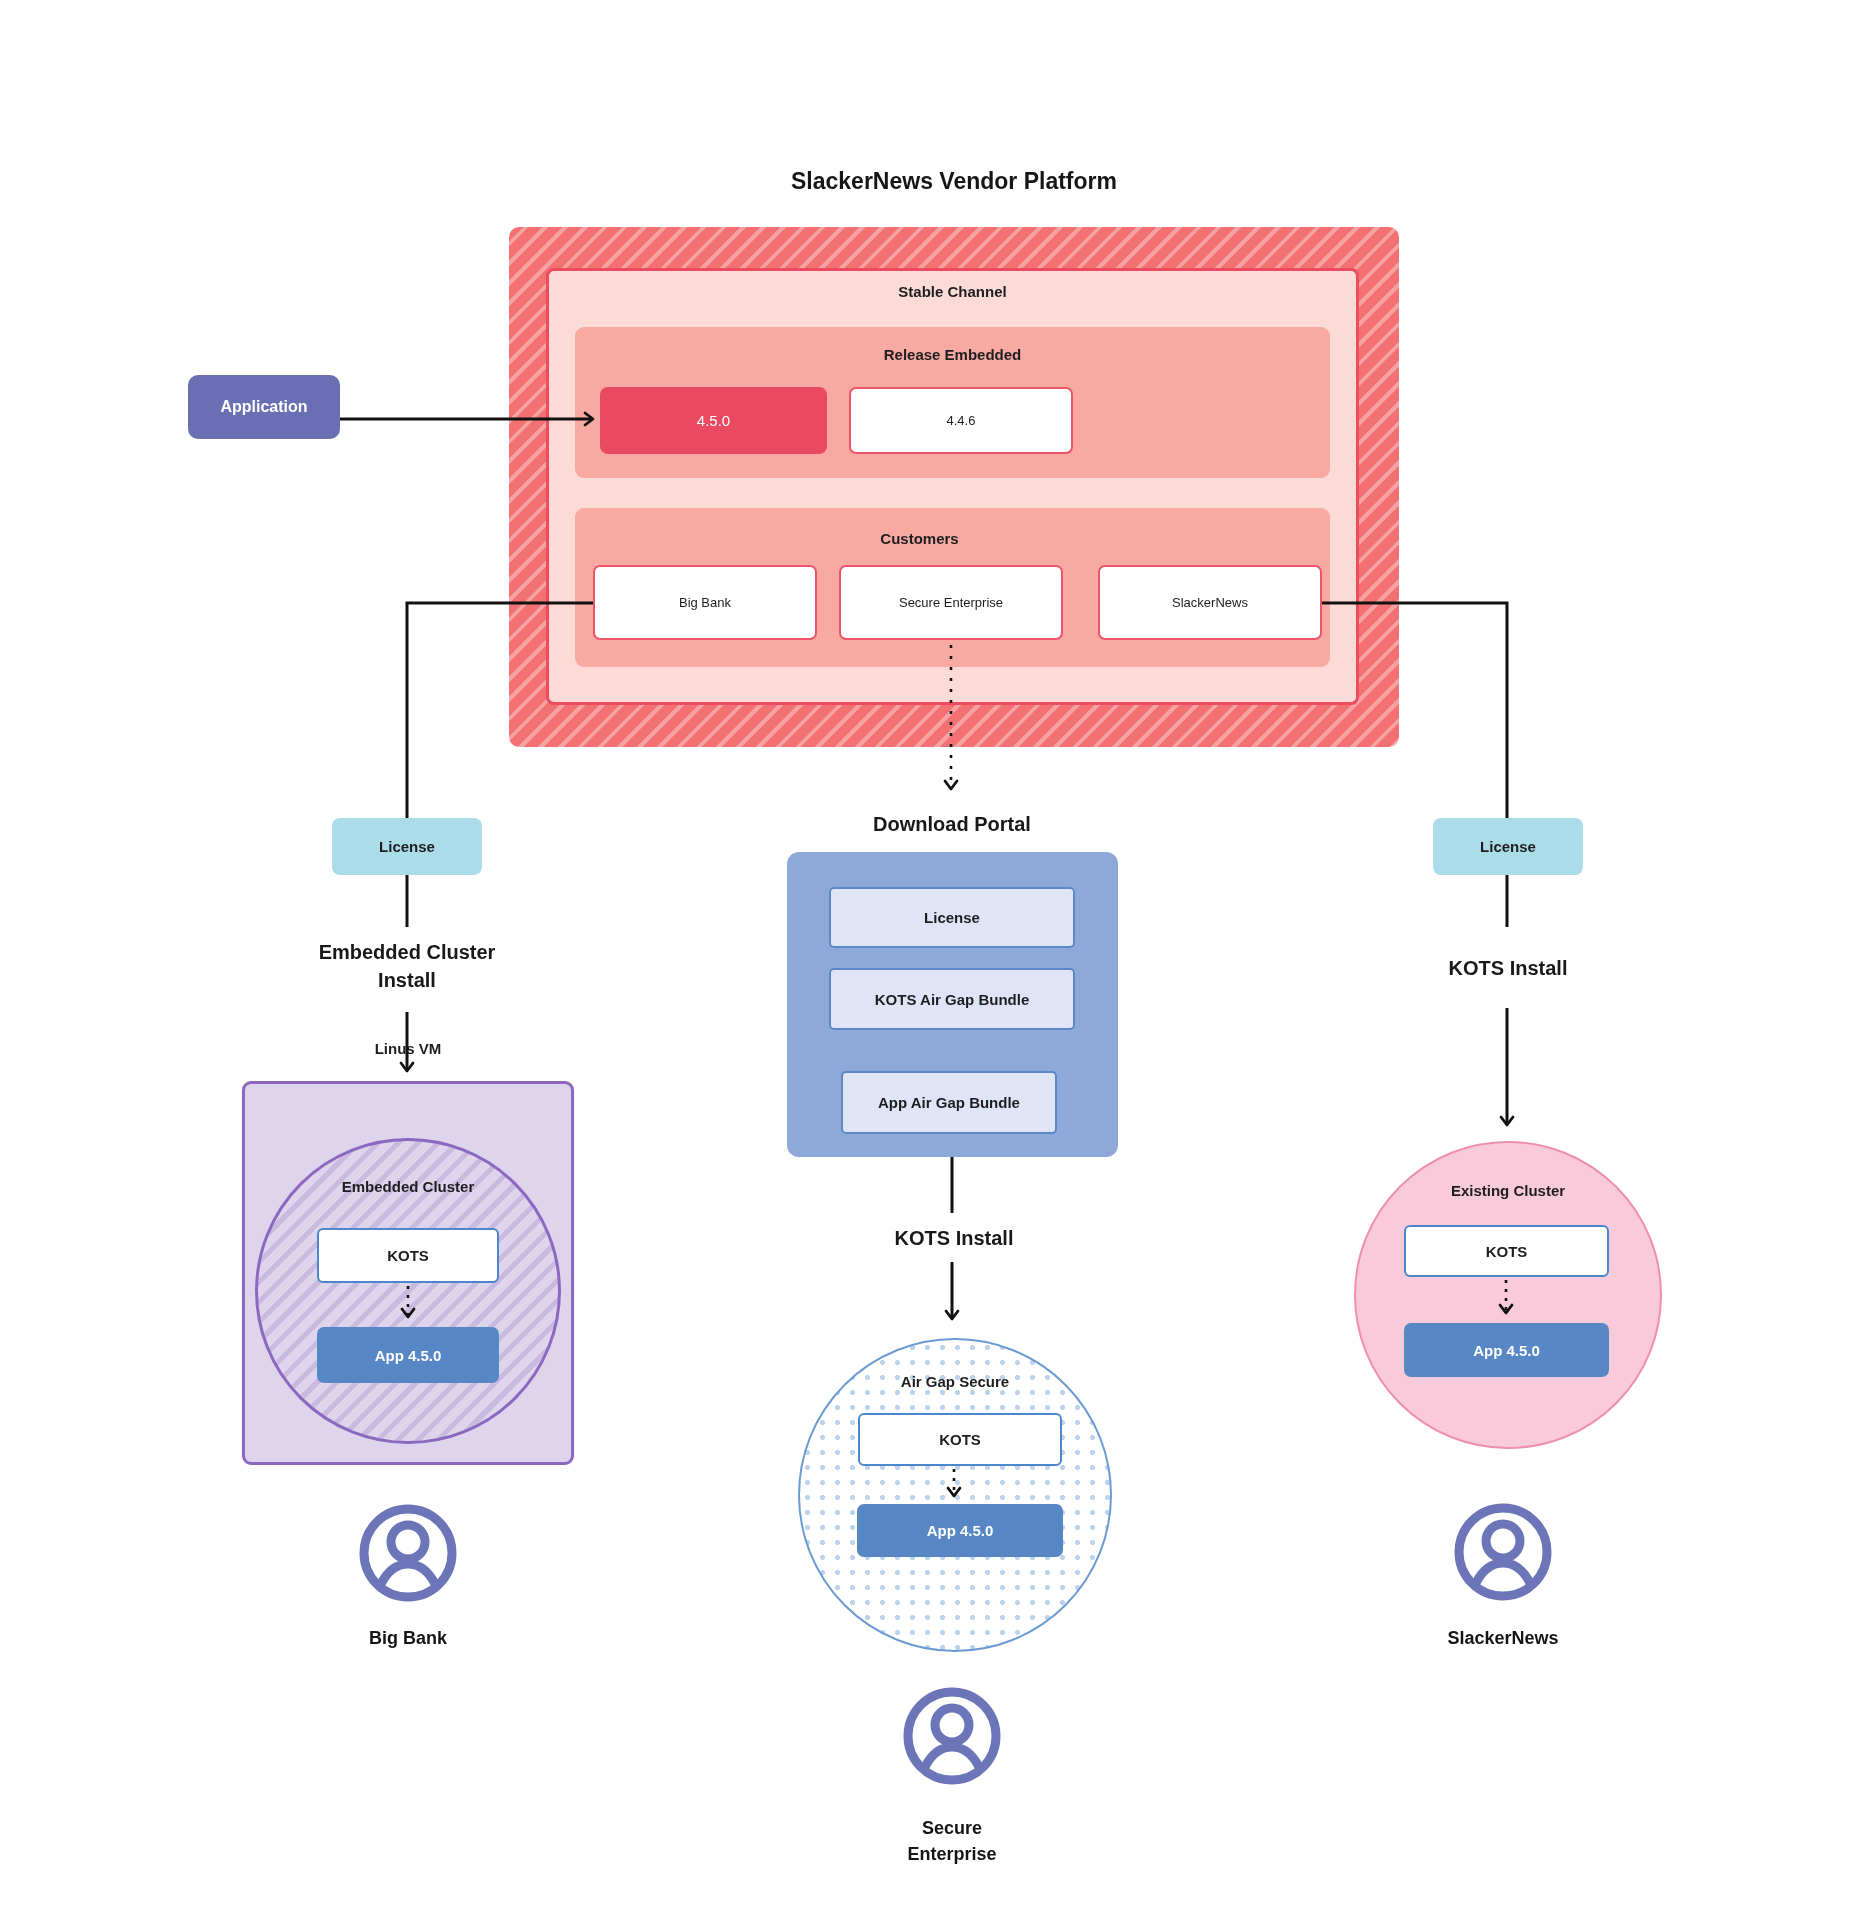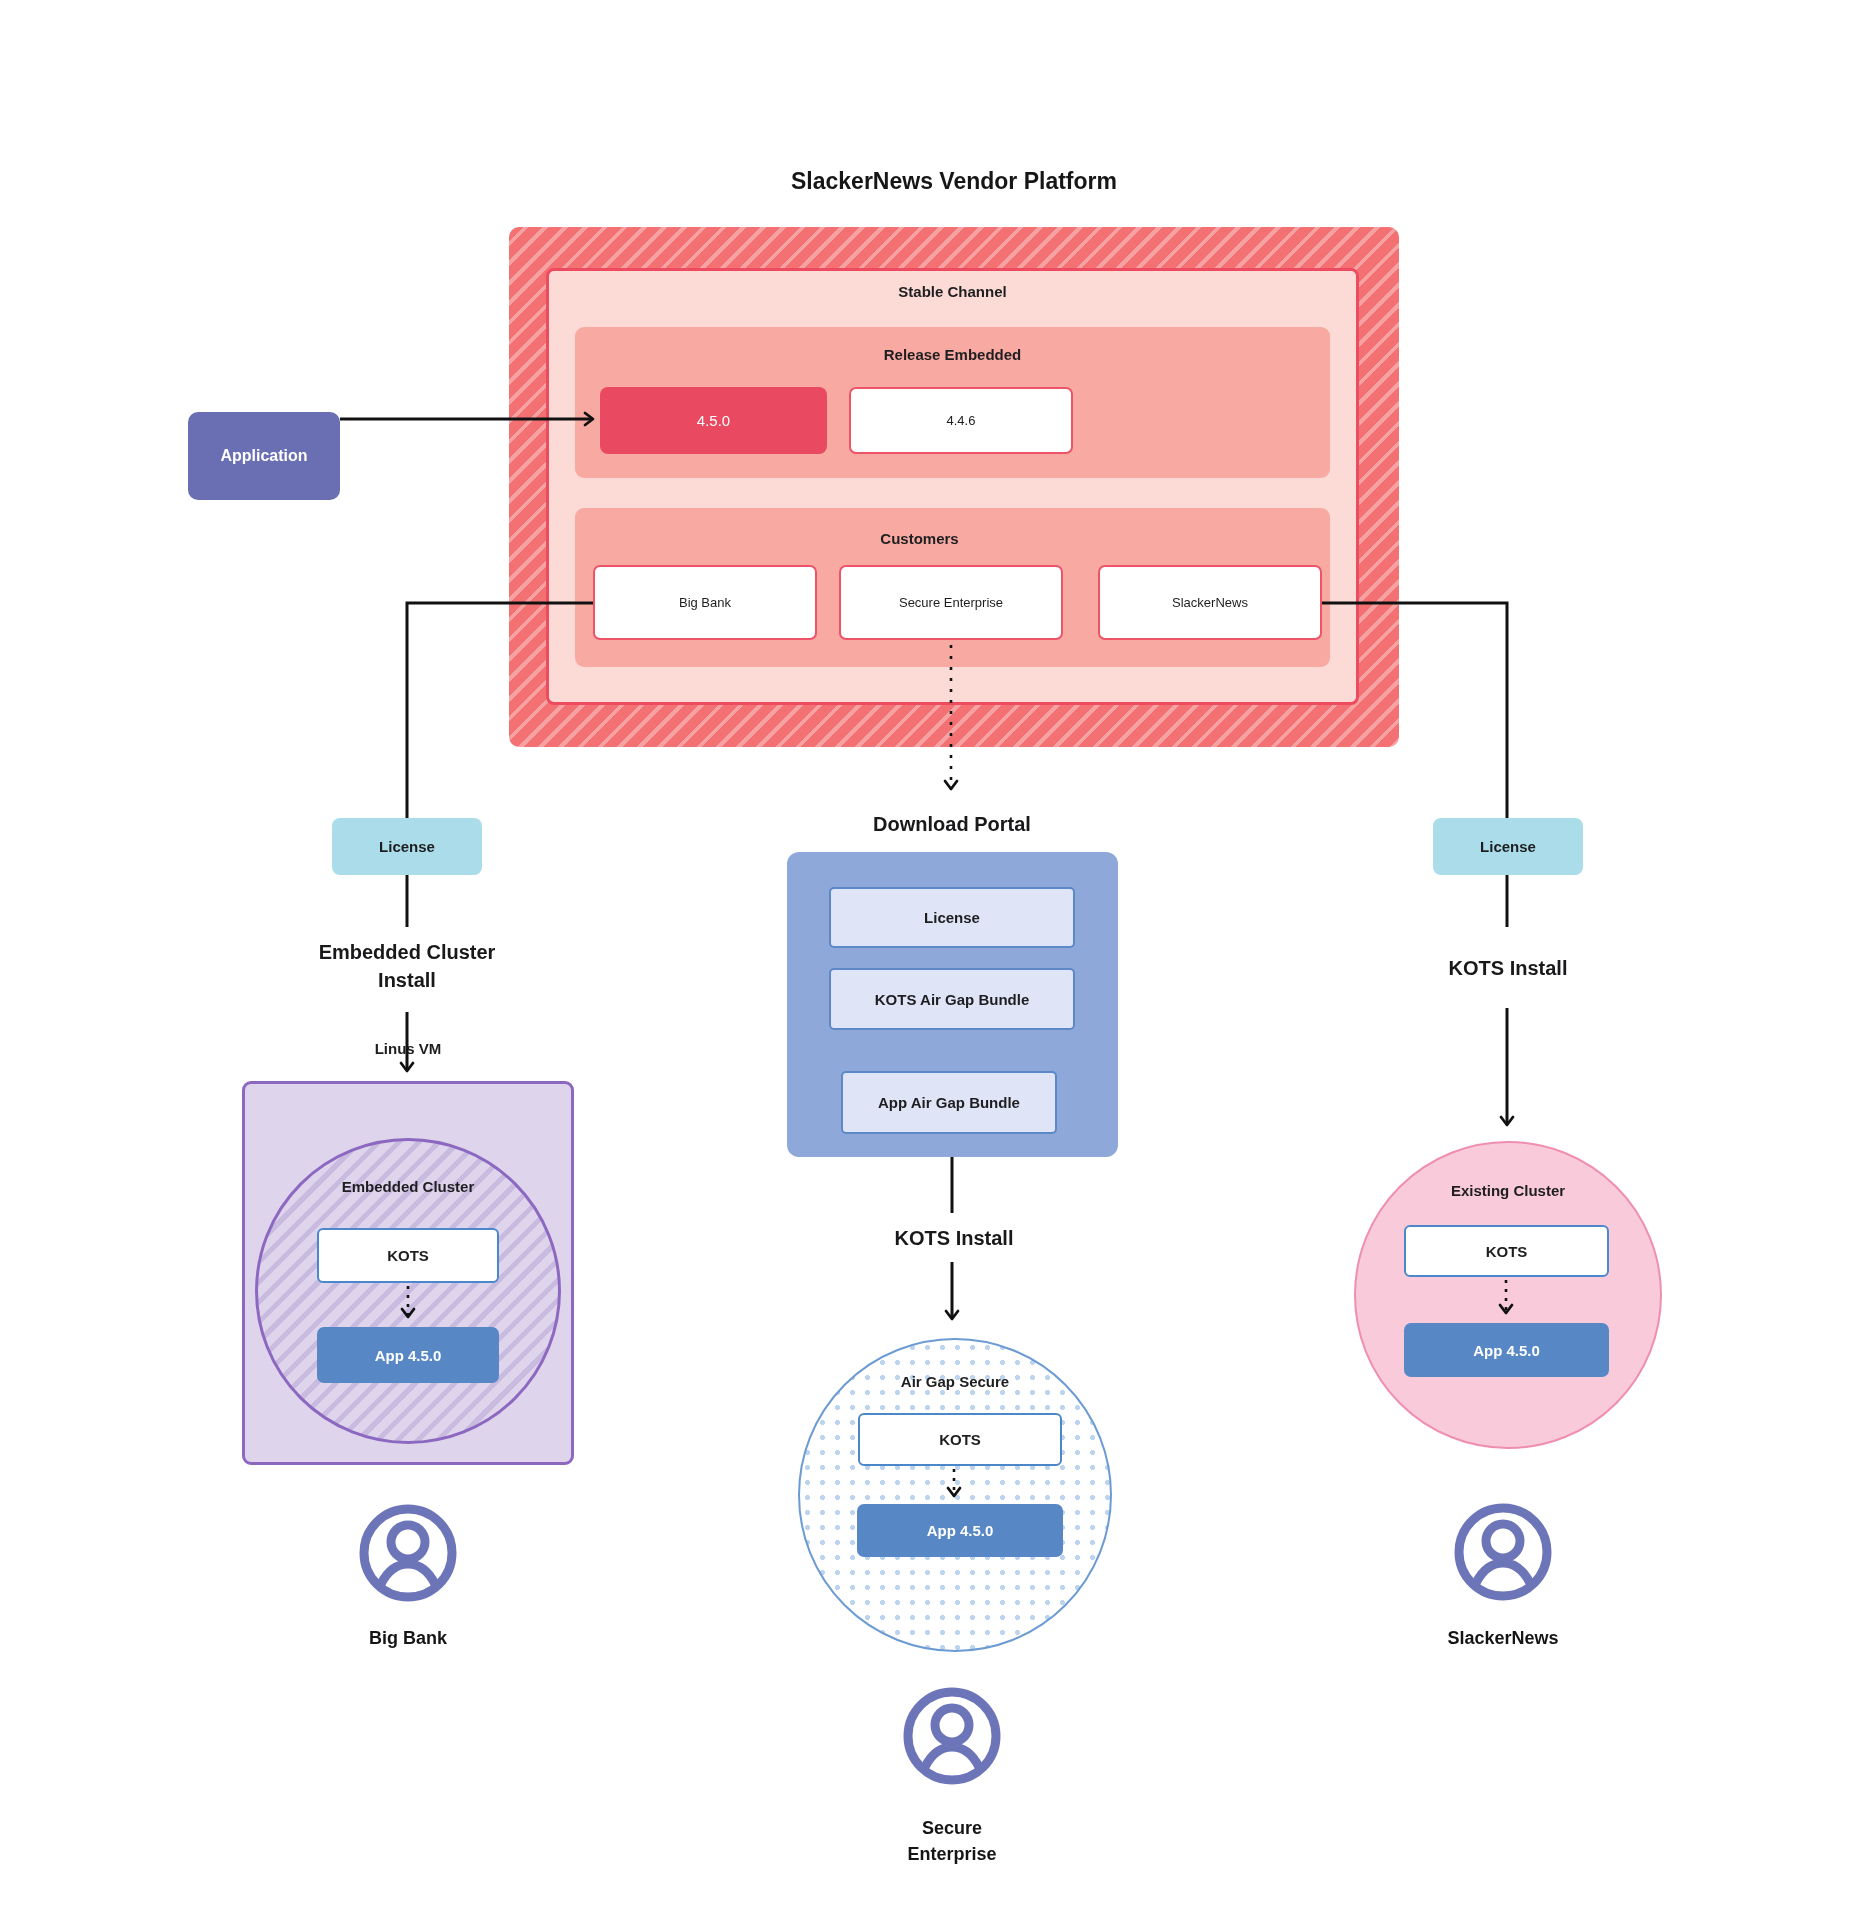--- a/index.html
+++ b/index.html
@@ -56,21 +56,21 @@
   .wrap-narrow{display:inline-block; width:110px;}
   .wrap-name{display:inline-block; width:140px;}
 </style>
 </head>
 <body>
 
 <div class="canvas">
 
   <div class="abs title" style="left:454px; top:168px; width:1000px;">SlackerNews Vendor Platform</div>
 
-  <div class="abs ctr app-box" style="left:188px; top:375px; width:152px; height:88px;margin-top:37px;">
+  <div class="abs ctr app-box" style="left:188px; top:375px; width:152px; height:64px;">
     <span>Application</span>
   </div>
 
   <div class="abs hatch-box" style="left:509px; top:227px; width:890px; height:520px;"></div>
 
   <div class="abs channel-box" style="left:546px; top:268px; width:813px; height:437px;"></div>
   <div class="abs sec-label" style="left:546px; top:283px; width:813px;">Stable Channel</div>
 
   <div class="abs section-box" style="left:575px; top:327px; width:755px; height:151px;"></div>
   <div class="abs sec-label" style="left:575px; top:346px; width:755px;">Release Embedded</div>

